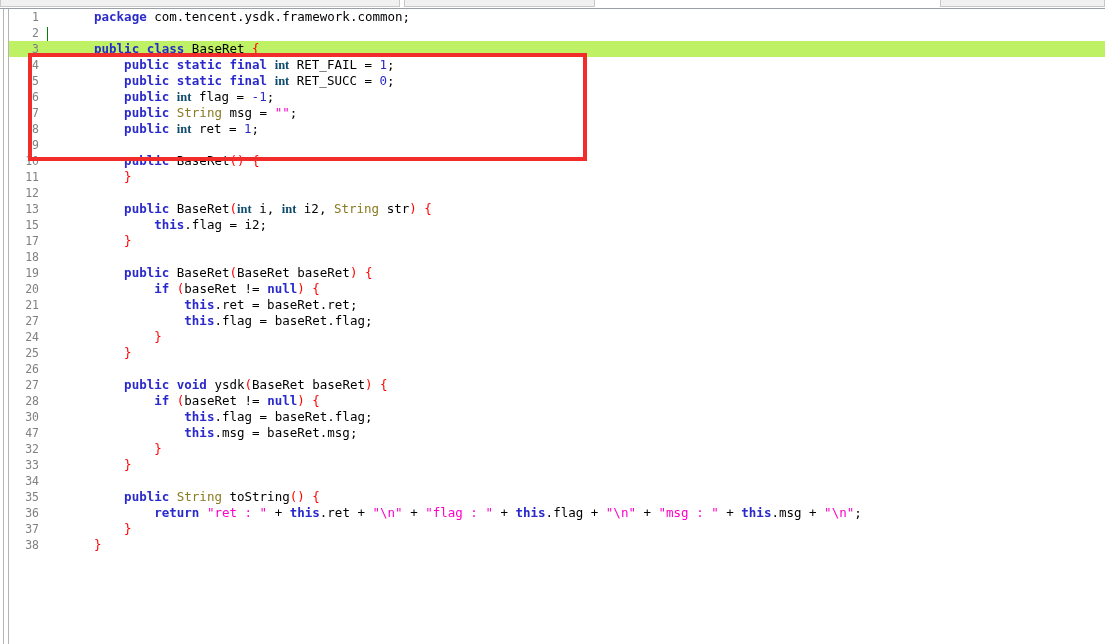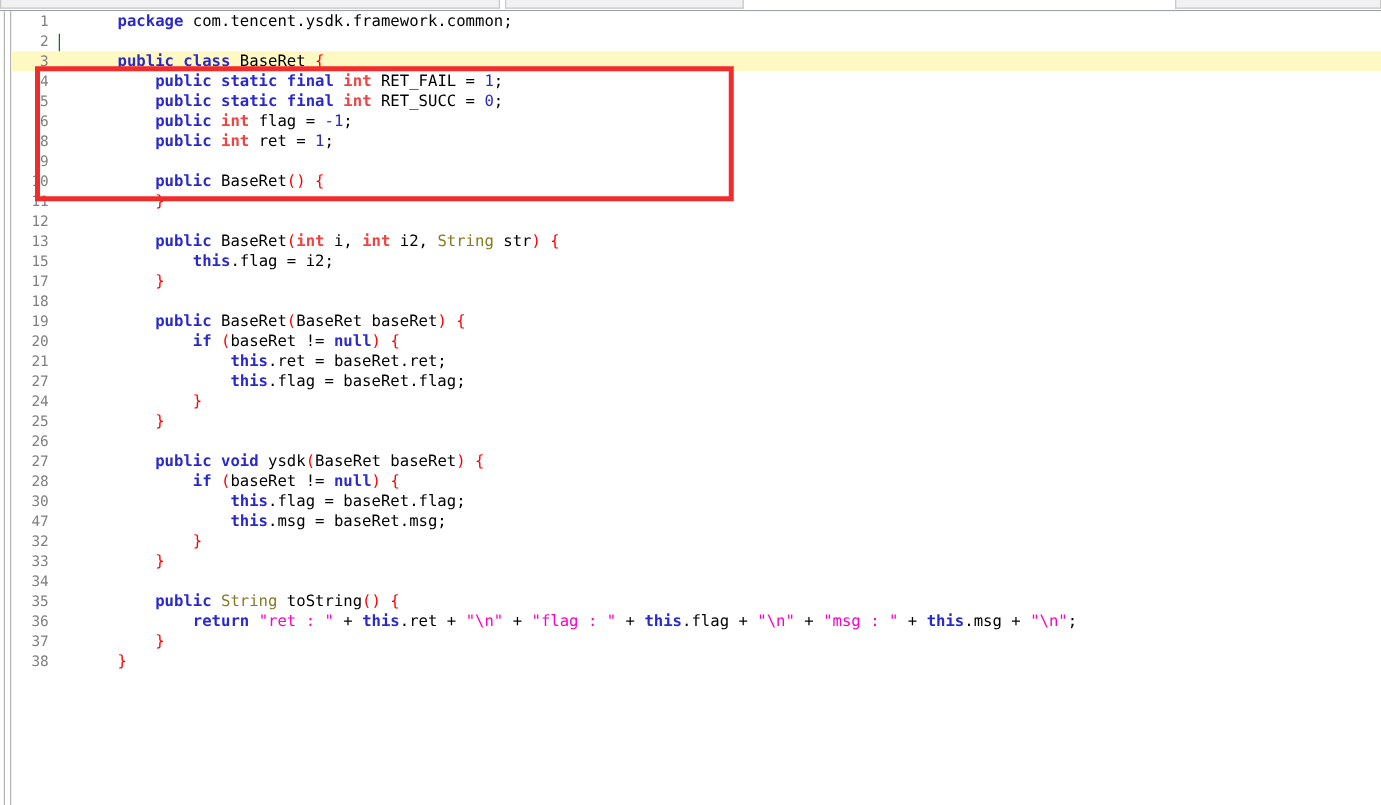--- a/index.html
+++ b/index.html
@@ -62,21 +62,21 @@
     right: 0; bottom: 0;
   }
 
   .code-line {
     position: relative;
     height: 16px;
     line-height: 16px;
     font-size: 12.5px;
     white-space: pre;
   }
-  .code-line.hl { background: #fef9c3; }
+  .code-line.hl { background: #bef264; }
 
   .ln {
     display: inline-block;
     width: 30px;
     text-align: right;
     color: #808080;
     font-size: 11.5px;
     font-family: "DejaVu Sans Mono", "Liberation Mono", monospace;
     user-select: none;
     vertical-align: top;
@@ -94,21 +94,21 @@
     position: absolute;
     left: 47px;
     top: 18px;
     width: 1px;
     height: 14px;
     background: #008000;
   }
 
   
   .kw  { color: #2929cc; font-weight: bold; }   
-  .typ { color: #ef4444; font-weight: bold; }   
+  .typ { color: #0c4a6e; font-weight: bold; font-family: Liberation Serif, serif; }   
   .cls { color: #8a7a22; }                      
   .pun { color: #ff0000; }                      
   .num { color: #2929cc; }                      
   .str { color: #ff00c8; }                      
   .pkg { color: #2929cc; font-weight: bold; }
   .pln { color: #000000; }
 
   
   #annotation-box {
     position: absolute;
@@ -136,20 +136,21 @@
   <div id="gutter-rule-b"></div>
 
   <div id="code-area">
 
   <div class="code-line"><span class="ln">1</span><span class="src"><span class="pkg">package</span><span class="pln"> com.tencent.ysdk.framework.common;</span></span></div>
       <div class="code-line"><span class="ln">2</span><span class="src"></span></div>
       <div class="code-line hl"><span class="ln">3</span><span class="src"><span class="kw">public</span><span class="pln"> </span><span class="kw">class</span><span class="pln"> BaseRet </span><span class="pun">{</span></span></div>
       <div class="code-line"><span class="ln">4</span><span class="src"><span class="pln">    </span><span class="kw">public</span><span class="pln"> </span><span class="kw">static</span><span class="pln"> </span><span class="kw">final</span><span class="pln"> </span><span class="typ">int</span><span class="pln"> RET_FAIL = </span><span class="num">1</span><span class="pln">;</span></span></div>
       <div class="code-line"><span class="ln">5</span><span class="src"><span class="pln">    </span><span class="kw">public</span><span class="pln"> </span><span class="kw">static</span><span class="pln"> </span><span class="kw">final</span><span class="pln"> </span><span class="typ">int</span><span class="pln"> RET_SUCC = </span><span class="num">0</span><span class="pln">;</span></span></div>
       <div class="code-line"><span class="ln">6</span><span class="src"><span class="pln">    </span><span class="kw">public</span><span class="pln"> </span><span class="typ">int</span><span class="pln"> flag = </span><span class="num">-1</span><span class="pln">;</span></span></div>
+      <div class="code-line"><span class="ln">7</span><span class="src"><span class="pln">    </span><span class="kw">public</span><span class="pln"> </span><span class="cls">String</span><span class="pln"> msg = </span><span class="str">""</span><span class="pln">;</span></span></div>
       <div class="code-line"><span class="ln">8</span><span class="src"><span class="pln">    </span><span class="kw">public</span><span class="pln"> </span><span class="typ">int</span><span class="pln"> ret = </span><span class="num">1</span><span class="pln">;</span></span></div>
       <div class="code-line"><span class="ln">9</span><span class="src"></span></div>
       <div class="code-line"><span class="ln">10</span><span class="src"><span class="pln">    </span><span class="kw">public</span><span class="pln"> BaseRet</span><span class="pun">()</span><span class="pln"> </span><span class="pun">{</span></span></div>
       <div class="code-line"><span class="ln">11</span><span class="src"><span class="pln">    </span><span class="pun">}</span></span></div>
       <div class="code-line"><span class="ln">12</span><span class="src"></span></div>
       <div class="code-line"><span class="ln">13</span><span class="src"><span class="pln">    </span><span class="kw">public</span><span class="pln"> BaseRet</span><span class="pun">(</span><span class="typ">int</span><span class="pln"> i, </span><span class="typ">int</span><span class="pln"> i2, </span><span class="cls">String</span><span class="pln"> str</span><span class="pun">)</span><span class="pln"> </span><span class="pun">{</span></span></div>
       <div class="code-line"><span class="ln">15</span><span class="src"><span class="pln">        </span><span class="kw">this</span><span class="pln">.flag = i2;</span></span></div>
       <div class="code-line"><span class="ln">17</span><span class="src"><span class="pln">    </span><span class="pun">}</span></span></div>
       <div class="code-line"><span class="ln">18</span><span class="src"></span></div>
       <div class="code-line"><span class="ln">19</span><span class="src"><span class="pln">    </span><span class="kw">public</span><span class="pln"> BaseRet</span><span class="pun">(</span><span class="pln">BaseRet baseRet</span><span class="pun">)</span><span class="pln"> </span><span class="pun">{</span></span></div>

